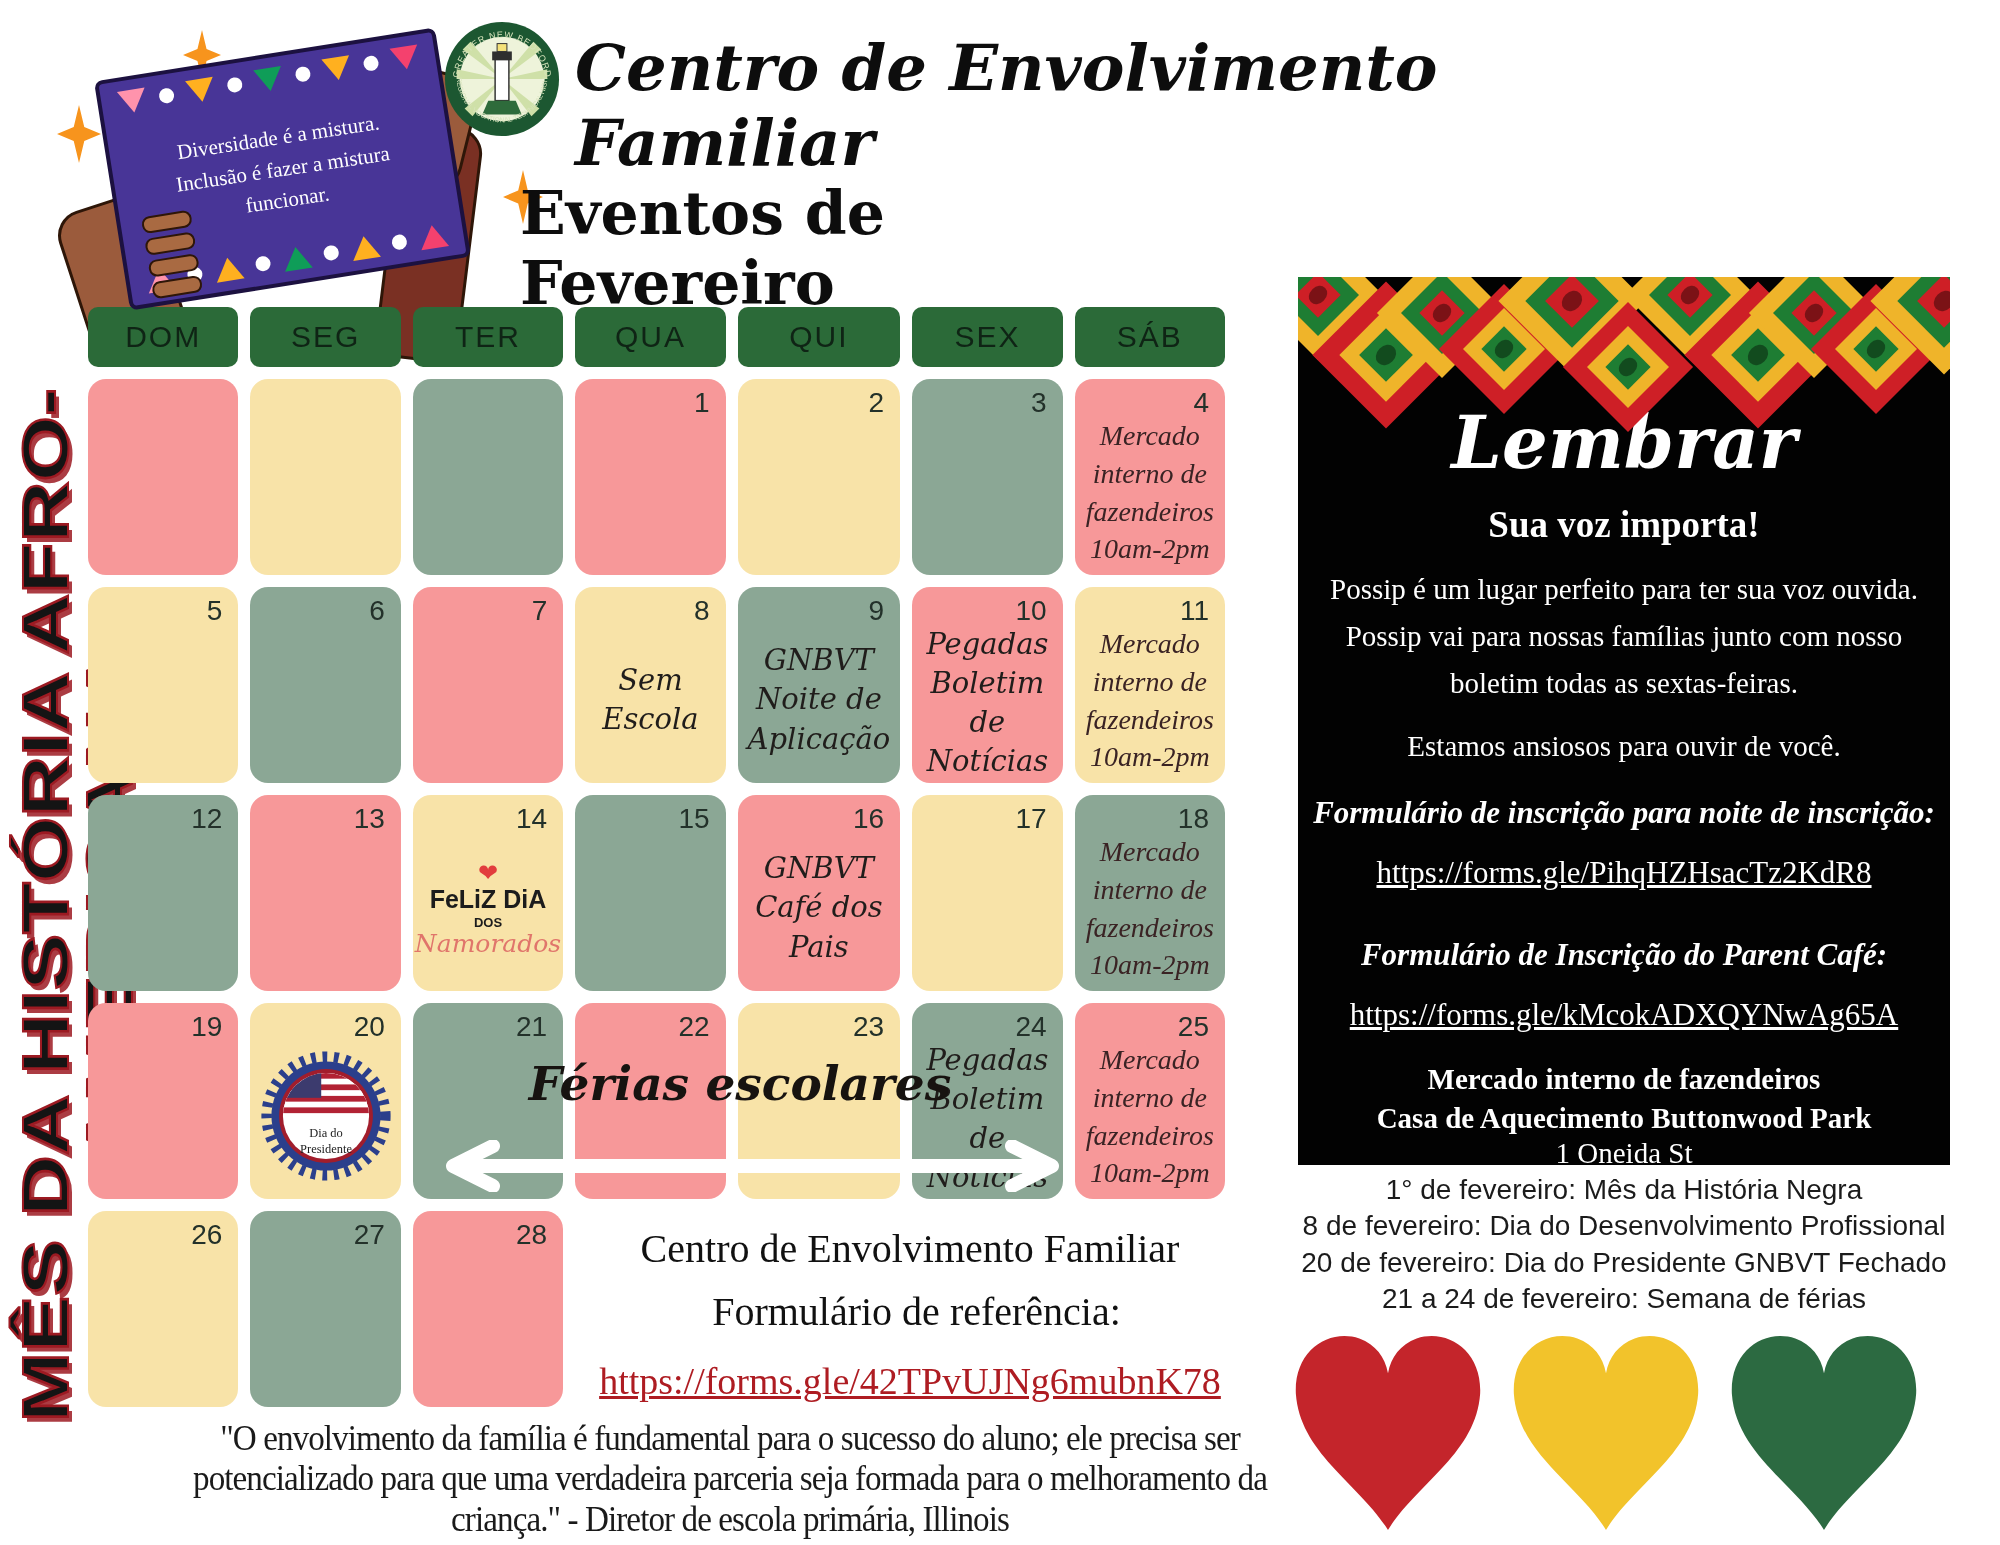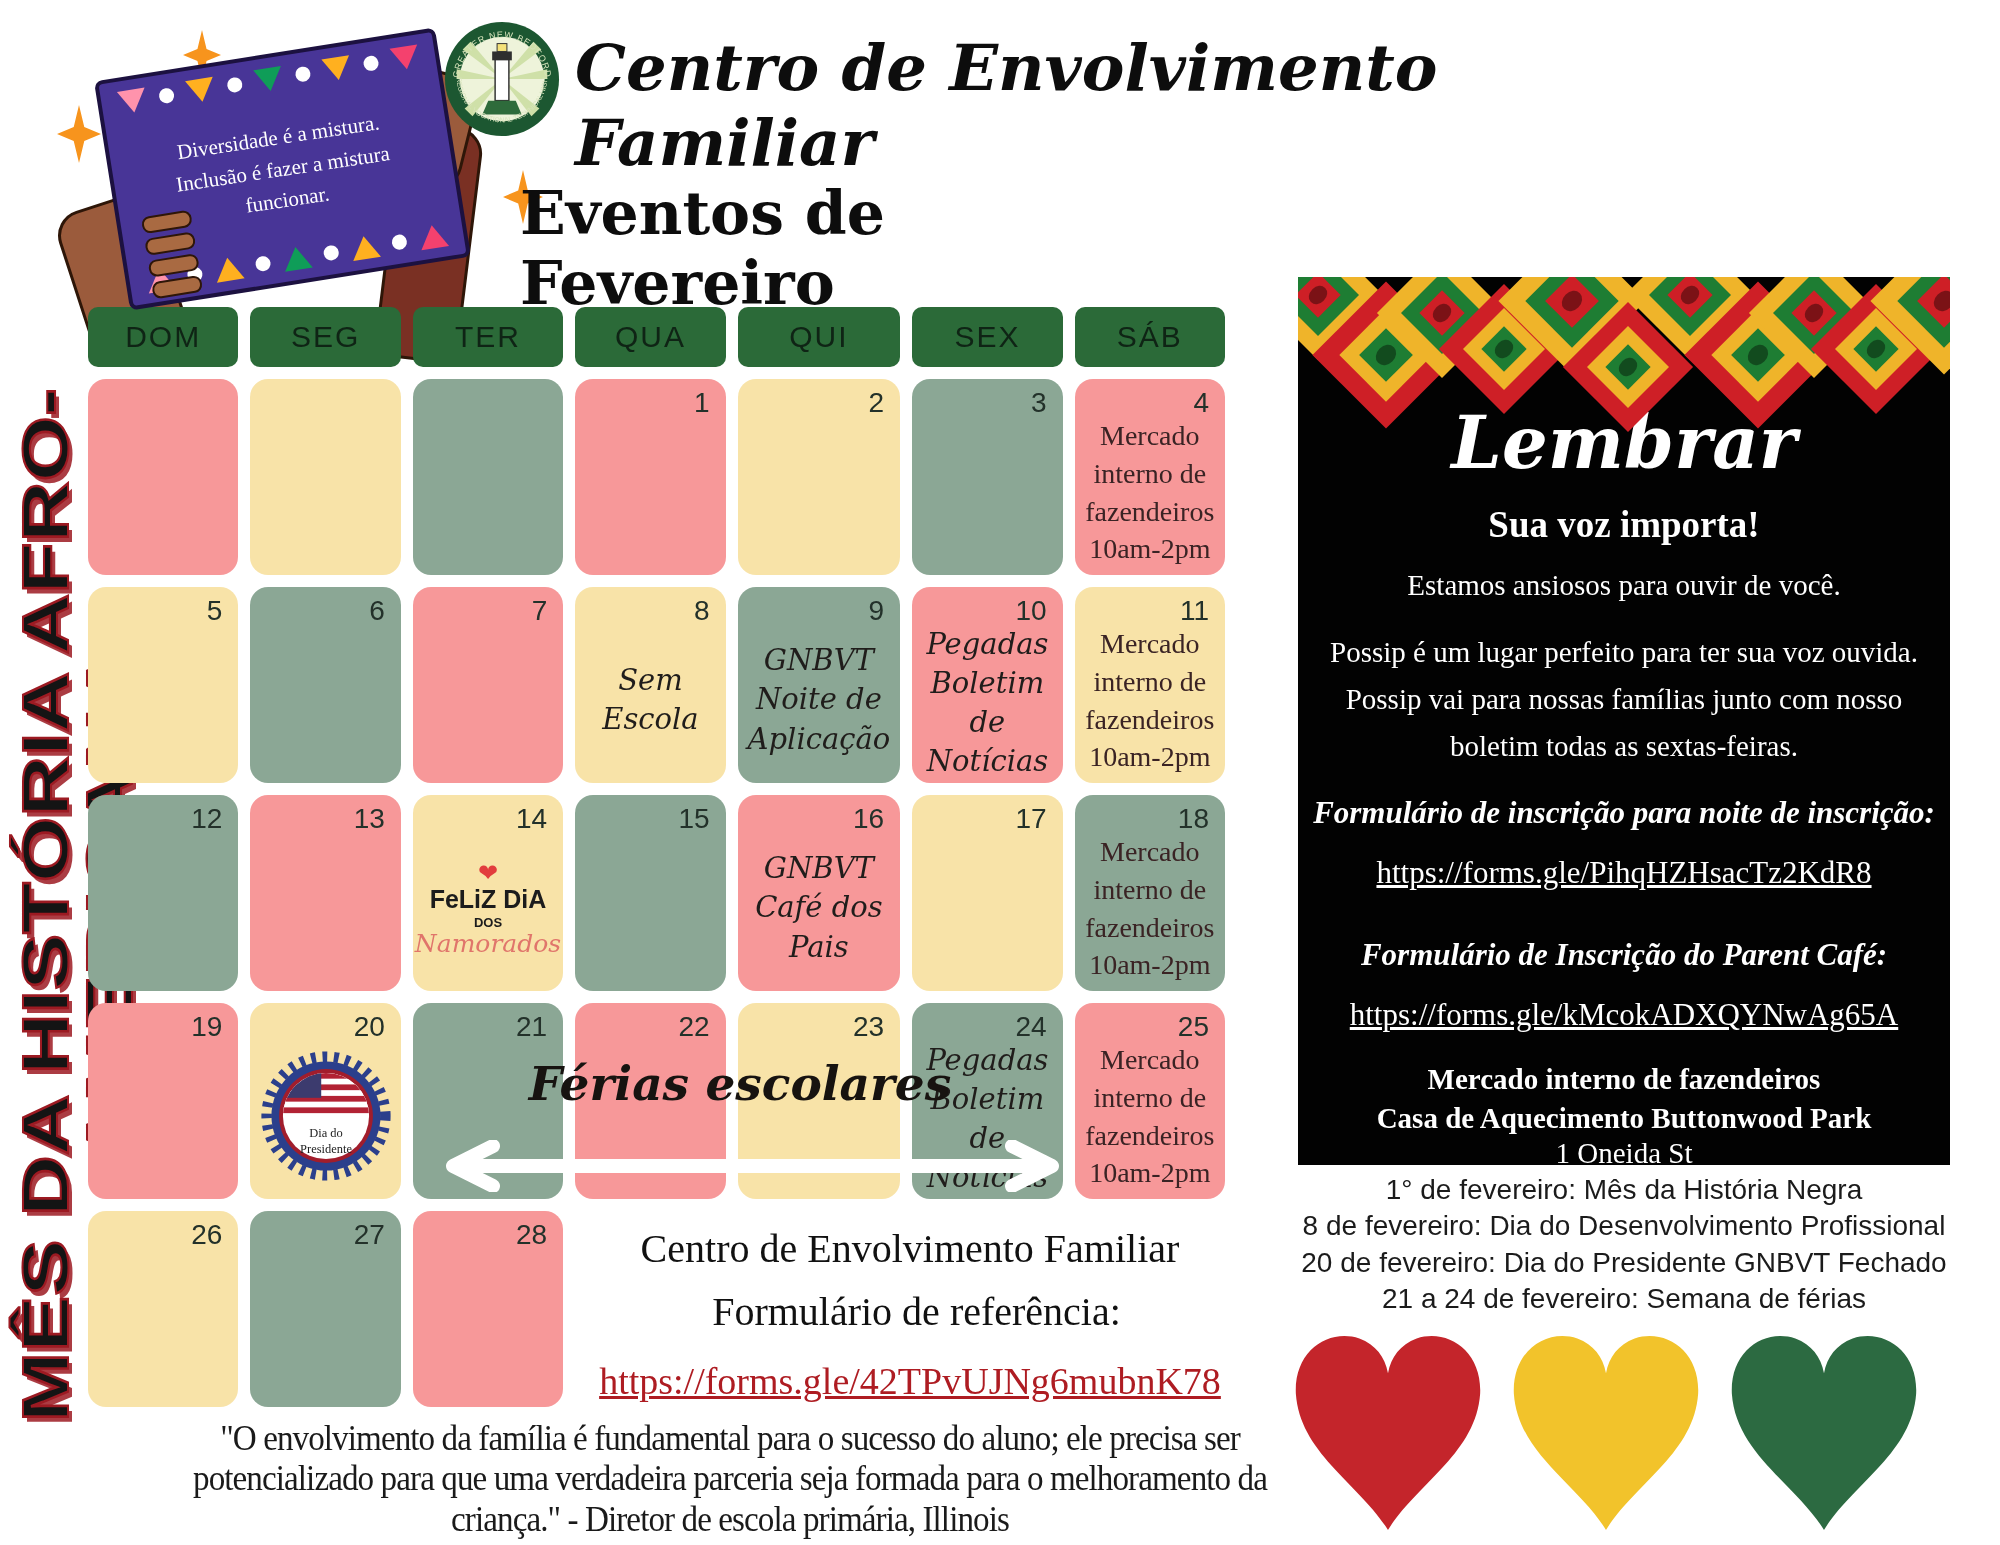--- a/index.html
+++ b/index.html
@@ -50,21 +50,21 @@
   .cal{position:absolute;left:88px;top:307px;width:1137px;display:grid;
     grid-template-columns:repeat(7,1fr);grid-template-rows:60px repeat(5,196px);gap:12px;}
   .day-header{background:#2b6a38;border-radius:10px;display:flex;align-items:center;justify-content:center;
     font-family:"Liberation Sans",sans-serif;font-size:30px;letter-spacing:2px;color:#0f2415;}
   .cell{border-radius:18px;display:flex;flex-direction:column;padding:10px 0 8px;box-sizing:border-box;}
   .cell.pink{background:#f79899;} .cell.cream{background:#f8e3a8;} .cell.sage{background:#8ba795;}
   .cell.none{background:transparent;}
   .day-num{align-self:flex-end;margin-right:16px;font-family:"Liberation Sans",sans-serif;
     font-size:28px;color:#23312a;line-height:1;}
   .event{flex:1;display:flex;align-items:center;justify-content:center;text-align:center;
-    padding:0 10px;line-height:1.35;}
+    padding:0 10px;line-height:1.35;font-style:italic;}
   .event.italic{font-family:"DejaVu Serif",serif;font-style:italic;font-size:29px;color:#201d1b;}
   .event.plain{font-family:"Liberation Serif",serif;font-size:28px;color:#3a2324;}
   .valentine{flex:1;display:flex;flex-direction:column;align-items:center;justify-content:center;line-height:1;}
   .val-heart{color:#e23d3d;font-size:24px;}
   .val-l1{font-family:"Liberation Sans",sans-serif;font-weight:bold;font-size:25px;color:#1c1c1c;margin-top:2px;}
   .val-l2{font-family:"Liberation Sans",sans-serif;font-weight:bold;font-size:13px;color:#1c1c1c;margin-top:4px;}
   .val-l3{font-family:"DejaVu Serif",serif;font-style:italic;font-size:25px;color:#e0756b;margin-top:2px;}
   .badge-wrap{flex:1;display:flex;align-items:center;justify-content:center;}
 
   .vacation-label{position:absolute;left:740px;top:1056px;transform:translateX(-50%);
@@ -426,22 +426,22 @@
         <div class="kd" style="left: 594px; top: -28px; width: 104px; height: 104px; background: rgb(239, 180, 42);">
           <div class="kd" style="position: static; width: 64%; height: 64%; background: rgb(30, 125, 51); transform: rotate(0deg);">
             <div class="kd" style="position: static; width: 56%; height: 56%; background: rgb(206, 31, 38); transform: rotate(0deg);">
               <div style="width: 46%; height: 58%; border-radius: 50%; background: rgba(0, 0, 0, 0.4);"></div>
             </div>
           </div>
         </div>
       </div>
     <div class="panel-title">Lembrar</div>
     <div class="panel-sub">Sua voz importa!</div>
+    <div class="panel-body">Possip é um lugar perfeito para ter sua voz ouvida. Possip vai para nossas famílias junto com nosso boletim todas as sextas-feiras.</div>
     <div class="panel-body" style="margin-top:16px;">Estamos ansiosos para ouvir de você.</div>
-    <div class="panel-body">Possip é um lugar perfeito para ter sua voz ouvida. Possip vai para nossas famílias junto com nosso boletim todas as sextas-feiras.</div>
     <div class="form-label">Formulário de inscrição para noite de inscrição:</div>
     <a href="#">https://forms.gle/PihqHZHsacTz2KdR8</a>
     <div class="form-label gap">Formulário de Inscrição do Parent Café:</div>
     <a href="#">https://forms.gle/kMcokADXQYNwAg65A</a>
     <div class="market1">Mercado interno de fazendeiros</div>
     <div class="market2">Casa de Aquecimento Buttonwood Park</div>
     <div class="market3">1 Oneida St</div>
   </div>
 
   <div class="events-list">

